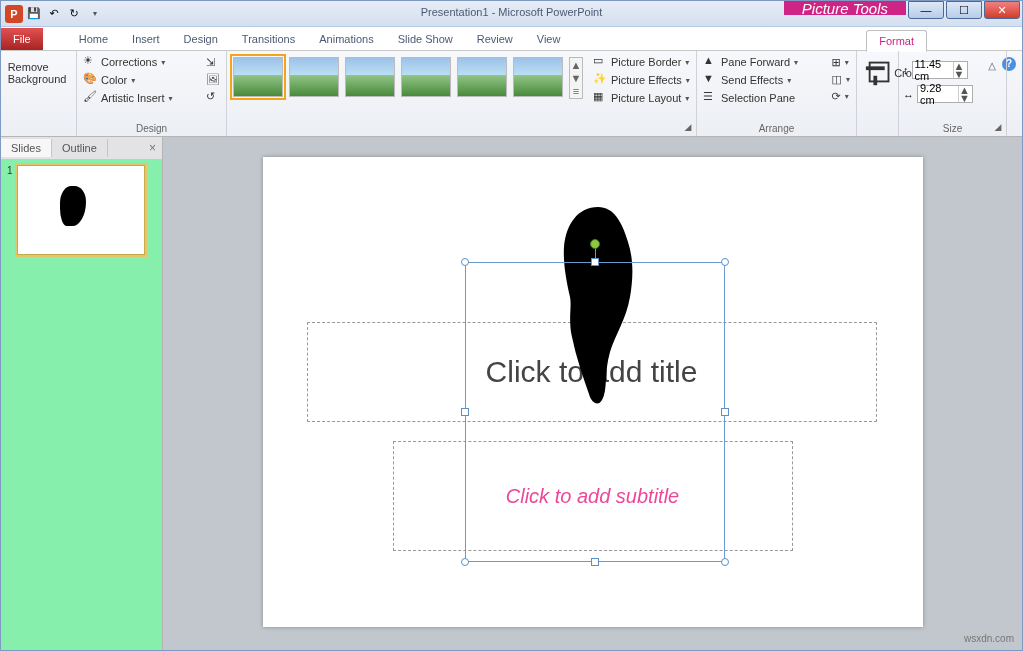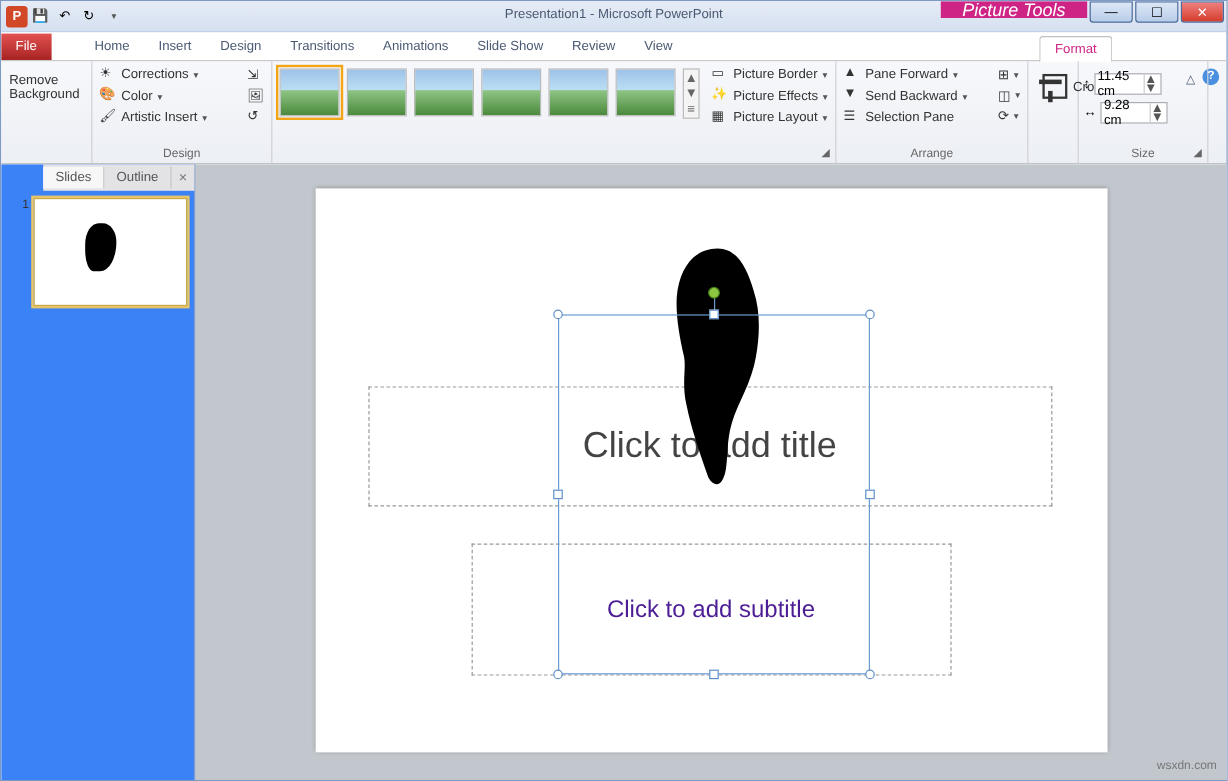--- a/index.html
+++ b/index.html
@@ -42,36 +42,36 @@
   .style-thumb.selected{outline:2px solid #f2a517;outline-offset:1px;}
   .gallery-more{width:14px;height:42px;border:1px solid #bbb;background:#f4f4f4;display:flex;flex-direction:column;justify-content:space-around;align-items:center;cursor:pointer;font-size:7px;color:#666;}
 
   .sz-field{width:56px;height:18px;border:1px solid #abadb3;background:#fff;display:flex;align-items:center;padding:0 2px;gap:11px;}
   .sz-field span{flex:1;}
   .spin{width:12px;display:flex;flex-direction:column;font-size:6px;color:#555;}
   .spin div{height:8px;text-align:center;line-height:8px;border-left:1px solid #ccc;cursor:pointer;}
 
   
   .workspace{position:absolute;top:136px;left:0;right:0;bottom:0;display:flex;background:#fff;}
-  .sidepane{width:162px;background:#3b82f6;border-right:1px solid #b5b5b5;display:flex;flex-direction:column;align-items:flex-end;}
+  .sidepane{width:162px;background:#86efac;border-right:1px solid #b5b5b5;display:flex;flex-direction:column;}
   .sidetabs{display:flex;background:#e3e3e6;height:22px;align-items:center;}
   .sidetab{padding:3px 10px;color:#555;border-right:1px solid #c5c5c5;cursor:pointer;}
   .sidetab.active{background:#f7f7f7;}
   .sidetab-close{margin-left:auto;padding:0 6px;color:#777;cursor:pointer;font-size:12px;}
   .thumb-area{padding:6px;flex:1;overflow:auto;}
   .slide-thumb{display:flex;gap:4px;}
   .slide-num{font-size:10px;color:#333;}
   .thumb-img{width:128px;height:90px;background:#fff;border:1px solid #c9aa4a;outline:2px solid #e6c46a;position:relative;}
   .thumb-silhouette{position:absolute;left:42px;top:20px;width:26px;height:40px;background:#000;border-radius:50% 50% 60% 30% / 50% 45% 70% 50%;}
 
   .canvas-area{flex:1;background:#c2c7cd;display:flex;align-items:flex-start;justify-content:center;overflow:auto;padding:20px 0;}
   .slide{width:660px;height:470px;background:#fff;box-shadow:0 0 4px rgba(0,0,0,.3);position:relative;}
   .placeholder{position:absolute;border:1px dashed #999;display:flex;align-items:center;justify-content:center;color:#888;}
   .ph-title{left:44px;top:165px;width:570px;height:100px;font-size:30px;color:#444;}
-  .ph-sub{left:130px;top:296px;width:400px;height:110px;font-size:20px;color:#4c1d95;}
+  .ph-sub{left:130px;top:284px;width:400px;height:110px;font-size:20px;color:#ec4899;font-style:italic;}
 
   .sel-box{position:absolute;border:1px solid #6a9ad1;}
   .handle{width:8px;height:8px;background:#fff;border:1px solid #5e8fc9;position:absolute;}
   .handle.c{border-radius:50%;}
   .rot{width:10px;height:10px;border-radius:50%;background:#8ec641;border:1px solid #417a16;position:absolute;left:50%;margin-left:-5px;top:-24px;}
   .rot-line{position:absolute;left:50%;top:-15px;width:1px;height:15px;background:#6a9ad1;}
   .silhouette{position:absolute;left:50%;top:45px;margin-left:-55px;width:120px;height:210px;}
   .silhouette svg{width:100%;height:100%;}
 
   .watermark{position:absolute;right:8px;bottom:6px;font-size:10px;color:#777;}
@@ -187,21 +187,21 @@
   </div>
 
   <div class="group" style="width:160px;">
     <div class="group-body" style="flex-direction:column;">
       <div class="small-row dropdown-arrow">
           <span class="icon16">▲</span>
           <span>Pane Forward</span>
         </div>
       <div class="small-row dropdown-arrow">
           <span class="icon16">▼</span>
-          <span>Send Backward</span>
+          <span>Send Effects</span>
         </div>
       <div class="small-row">
           <span class="icon16">☰</span>
           <span>Selection Pane</span>
         </div>
     </div>
     <div style="position:absolute;right:4px;top:4px;display:flex;flex-direction:column;gap:2px;">
       <span class="icon16 small-row dropdown-arrow">⊞</span>
       <span class="icon16 small-row dropdown-arrow">◫</span>
       <span class="icon16 small-row dropdown-arrow">⟳</span>

